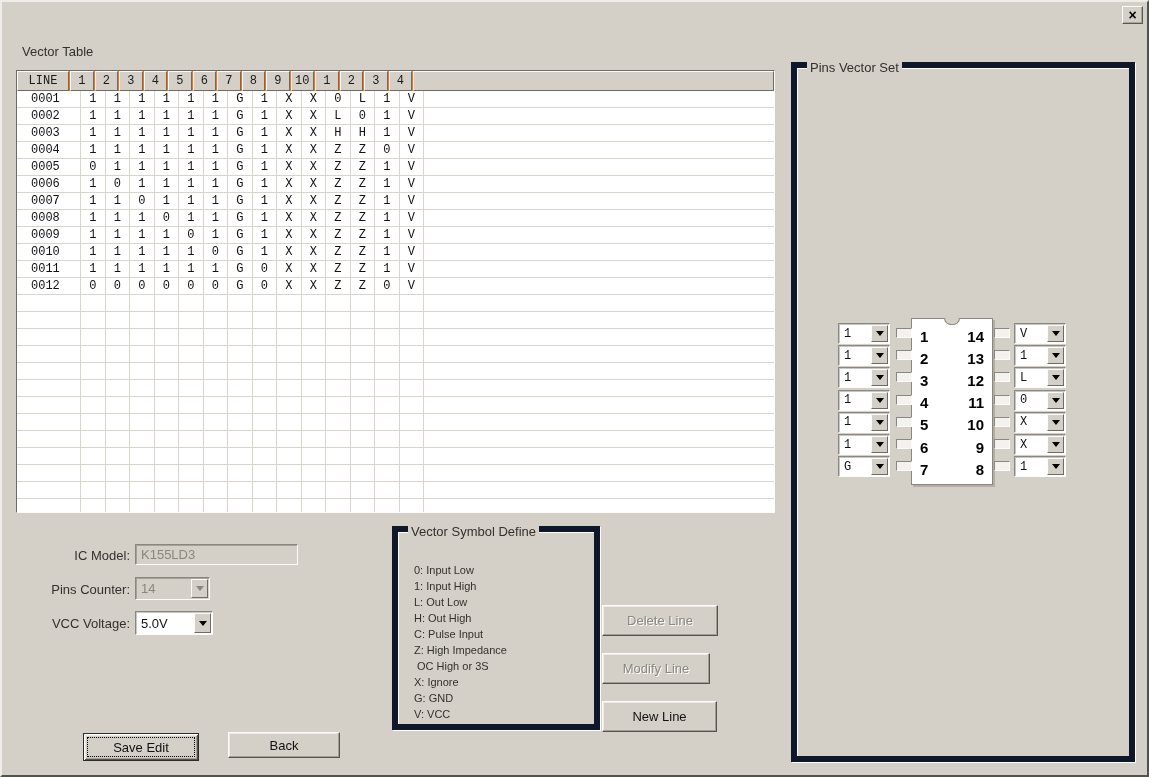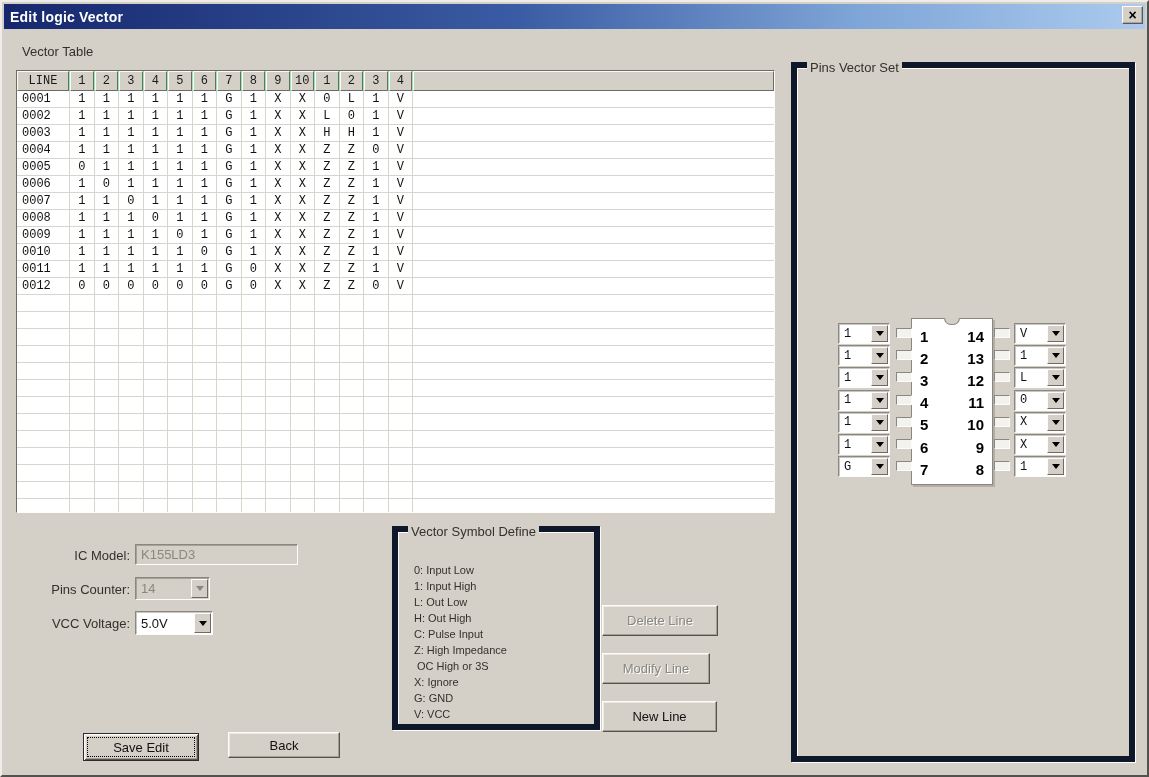--- a/index.html
+++ b/index.html
@@ -20,36 +20,36 @@
     border:1px solid;border-color:#fdfcfa #5b5953 #5b5953 #fdfcfa;box-shadow:inset -1px -1px 0 #a9a59d;
     display:flex;align-items:center;justify-content:center;font-weight:bold;font-size:14px;color:#000;
     line-height:1;padding:0;cursor:default;
   }
   .vt-label{position:absolute;left:20px;top:42px;font-size:13px;}
   
   .vtable{
     position:absolute;left:14px;top:68px;width:759px;height:443px;background:#fff;
     border:1px solid;border-color:#6e6b65 #fdfcfa #fdfcfa #6e6b65;overflow:hidden;
   }
-  .thead{display:flex;height:20px;background:#86efac;column-gap:1px;}
+  .thead{display:flex;height:20px;background:#f97316;column-gap:1px;}
   .th{
     background:#d4d0c8;border:1px solid;border-color:#fdfcfa #6e6b65 #6e6b65 #fdfcfa;
     font-family:"Liberation Mono","DejaVu Sans Mono",monospace;font-size:12px;color:#1a1a1a;
     display:flex;align-items:center;justify-content:center;flex:0 0 auto;
   }
   .th-line{width:52px;}
   .th-pin{width:23.5px;}
   .th-fill{flex:1 1 auto;}
   .tr{display:flex;height:17px;border-bottom:1px solid #d9d5cd;}
   .td{
     flex:0 0 auto;border-right:1px solid #d9d5cd;
     font-family:"Liberation Mono","DejaVu Sans Mono",monospace;font-size:12px;color:#111;
     display:flex;align-items:center;justify-content:center;overflow:hidden;
   }
-  .td-line{width:53px;justify-content:flex-start;padding-left:5px;}
+  .td-line{width:64px;justify-content:flex-start;padding-left:14px;}
   .td-pin{width:24.5px;}
   .td-fill{flex:1 1 auto;border-right:none;}
   
   .groupbox{position:absolute;border:6px solid #0f172a;box-shadow:1px 1px 0 #fdfcfa, inset 1px 1px 0 #fdfcfa;}
   .groupbox>.gb-title{position:absolute;top:-8px;left:10px;background:#d4d0c8;padding:0 3px;font-size:13px;white-space:nowrap;}
   
   .frm-label{position:absolute;left:20px;width:108px;text-align:right;font-size:13px;}
   .field{
     position:absolute;background:#d4d0c8;border:1px solid;border-color:#8a877f #fdfcfa #fdfcfa #8a877f;
     box-shadow:inset 1px 1px 0 rgba(0,0,0,.22);display:flex;align-items:center;
@@ -88,23 +88,20 @@
   .chip{position:absolute;left:114px;top:250px;width:82px;height:167px;background:#fff;border:1px solid #8a877f;box-shadow:2px 2px 0 #b3afa7;}
   .chip-notch{position:absolute;top:-1px;left:50%;transform:translateX(-50%);width:16px;height:7px;background:#d4d0c8;border:1px solid #8a877f;border-top:none;border-radius:0 0 8px 8px;}
   .chip-rows{position:absolute;inset:6px 8px 0 8px;}
   .chip-row{height:22.2px;display:flex;justify-content:space-between;align-items:center;font-weight:bold;font-size:15px;color:#000;font-family:"Liberation Sans","DejaVu Sans",sans-serif;}
 </style>
 </head>
 <body>
 
 <div class="window">
 
-  <div class="titlebar">
-    <span class="title">Edit logic Vector</span>
-  </div>
   <button class="btn-close">
     <span>×</span>
   </button>
 
   <div class="vt-label">Vector Table</div>
 
   <div class="vtable">
     <div class="thead">
         <div class="th th-line">LINE</div>
         <div class="th th-pin">1</div>

